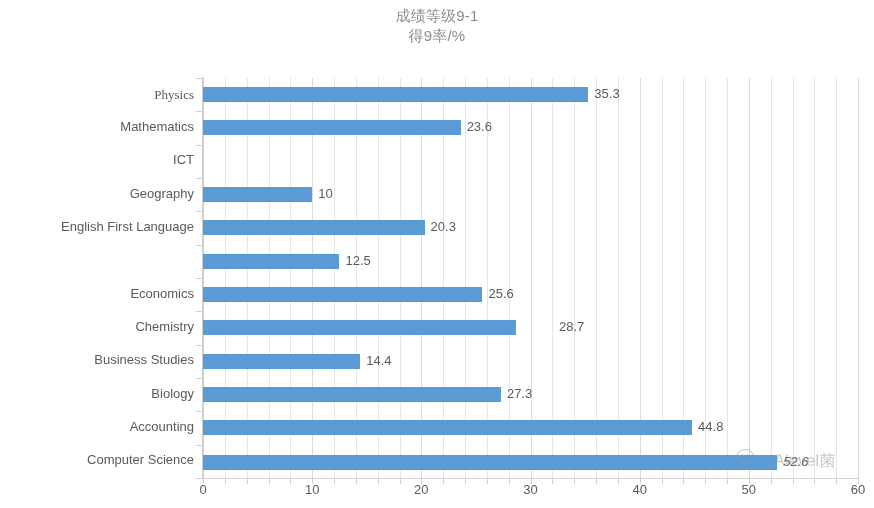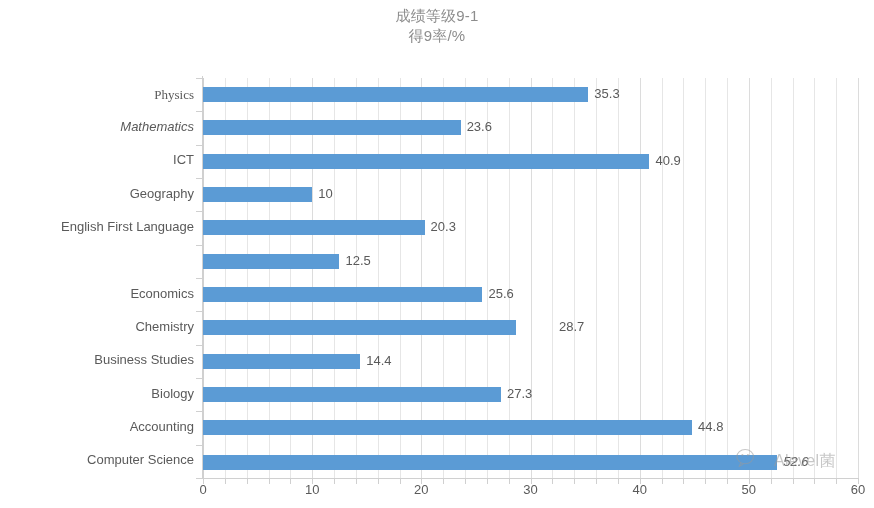--- a/index.html
+++ b/index.html
@@ -160,21 +160,21 @@
 </head>
 <body>
 
 <div id="chart-title-block">
   <div class="t-line">成绩等级9-1</div>
   <div class="t-line">得9率/%</div>
 </div>
 
 <div id="y-labels">
     <div class="y-cat-label" style="top: 9px; font-family: Liberation Serif, serif;">Physics</div>
-    <div class="y-cat-label" style="top: 41px; font-style: italic;">Mathematics</div>
+    <div class="y-cat-label" style="top: 41px;">Mathematics</div>
     <div class="y-cat-label" style="top: 74.3333px;">ICT</div>
     <div class="y-cat-label" style="top: 107.667px;">Geography</div>
     <div class="y-cat-label" style="top: 141px;">English First Language</div>
     <div class="y-cat-label" style="top: 207.667px;">Economics</div>
     <div class="y-cat-label" style="top: 241px;">Chemistry</div>
     <div class="y-cat-label" style="top: 274.333px;">Business Studies</div>
     <div class="y-cat-label" style="top: 307.667px;">Biology</div>
     <div class="y-cat-label" style="top: 341px;">Accounting</div>
     <div class="y-cat-label" style="top: 374.333px;">Computer Science</div>
   </div>
@@ -215,24 +215,20 @@
       <div class="gridline major" style="left: 655px;"></div>
     </div>
   <div id="bars-layer">
       <div class="bar-row" style="top: 0px;">
         <div class="bar" style="width: 385.358px; background: rgb(91, 155, 213);"></div>
         <div class="bar-label" style="left: 391.358px;">35.3</div>
       </div>
       <div class="bar-row" style="top: 33.3333px;">
         <div class="bar" style="width: 257.633px; background: rgb(91, 155, 213);"></div>
         <div class="bar-label" style="left: 263.633px;">23.6</div>
-      </div>
-      <div class="bar-row" style="top: 66.6667px;">
-        <div class="bar" style="width: 446.492px; background: rgb(91, 155, 213);"></div>
-        <div class="bar-label" style="left: 452.492px;">40.9</div>
       </div>
       <div class="bar-row" style="top: 100px;">
         <div class="bar" style="width: 109.167px; background: rgb(91, 155, 213);"></div>
         <div class="bar-label" style="left: 115.167px;">10</div>
       </div>
       <div class="bar-row" style="top: 133.333px;">
         <div class="bar" style="width: 221.608px; background: rgb(91, 155, 213);"></div>
         <div class="bar-label" style="left: 227.608px;">20.3</div>
       </div>
       <div class="bar-row" style="top: 166.667px;">

